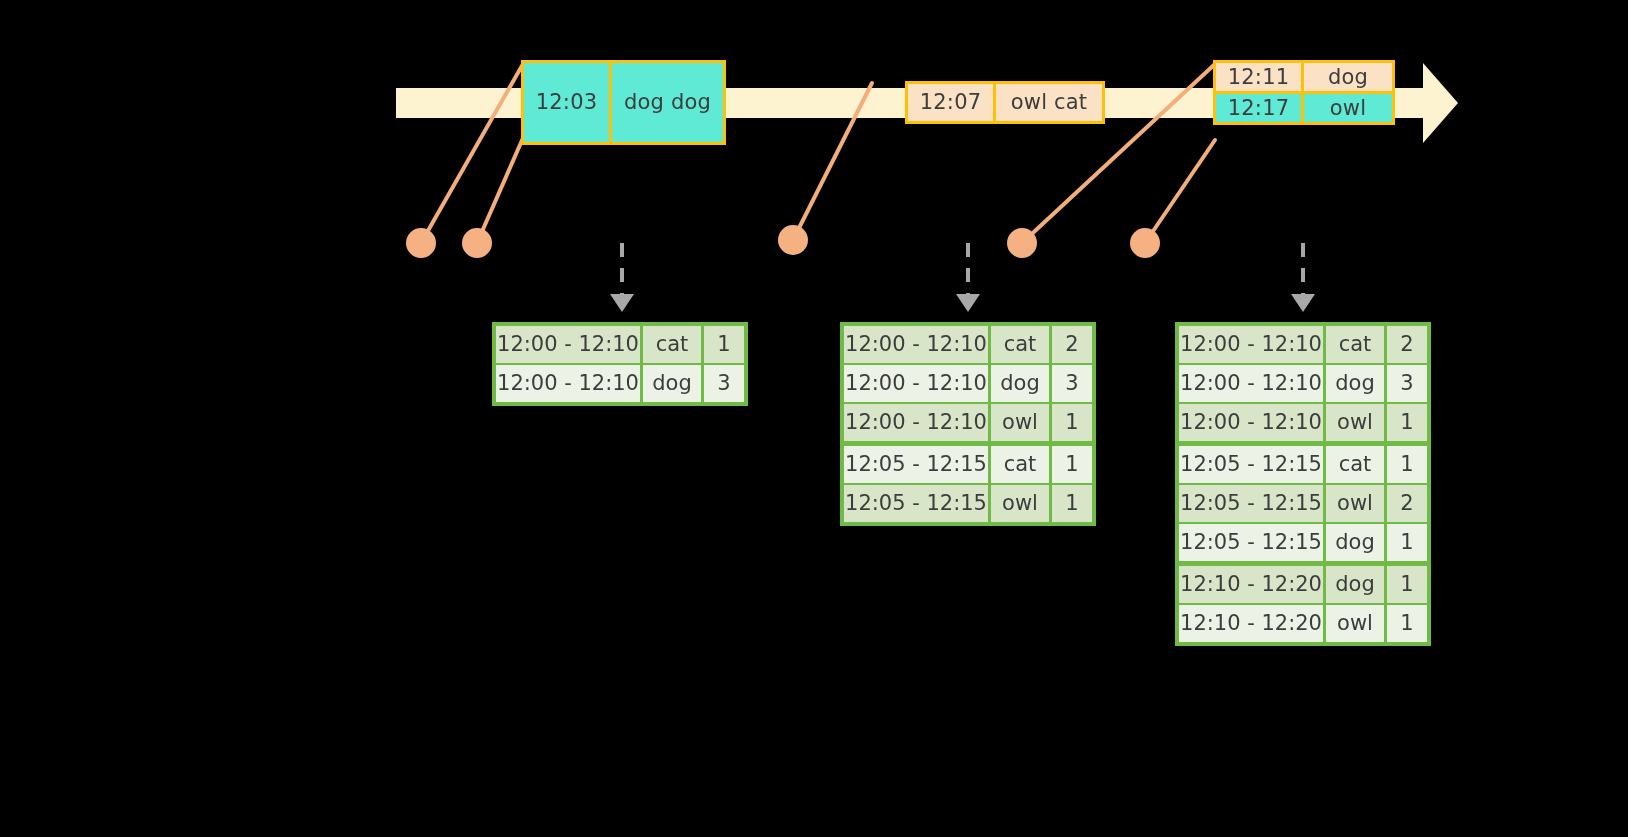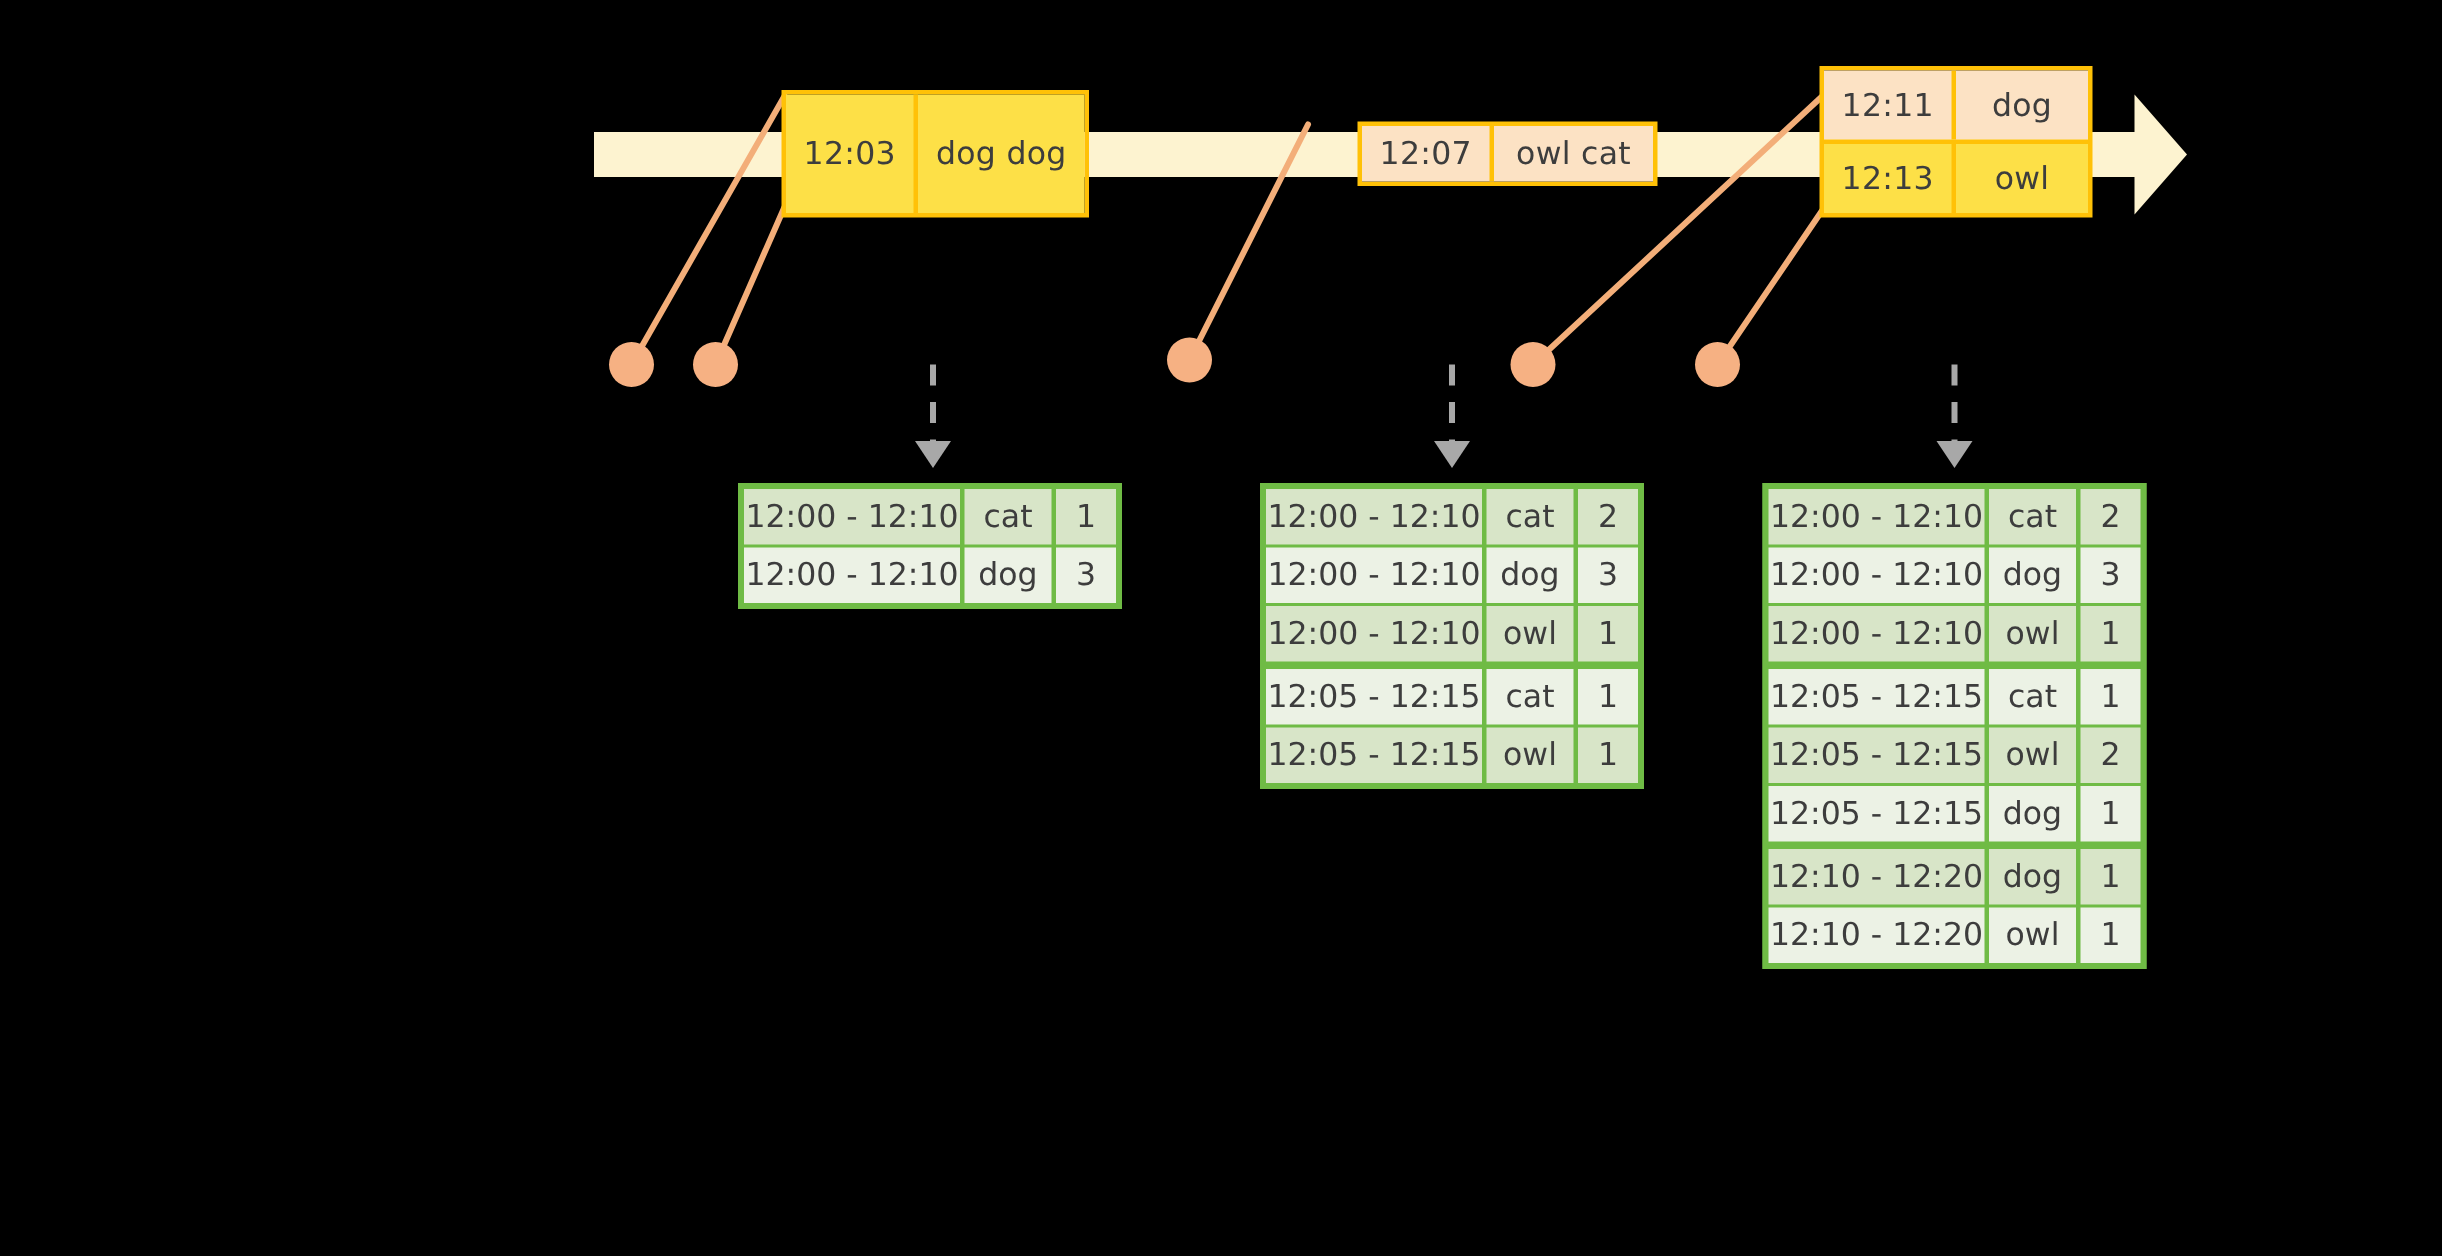--- a/index.html
+++ b/index.html
@@ -25,21 +25,21 @@
   .event-row + .event-row{border-top:3px solid #FFC107;}
   .ev-time,.ev-words{
     display:flex;align-items:center;justify-content:center;
     font-size:21px;line-height:1;letter-spacing:.2px;
     color:#3d3d3d;
     box-sizing:border-box;
   }
   .ev-time{width:88px;border-right:3px solid #FFC107;}
   .ev-words{flex:1 1 auto;}
   .shade-a .ev-time,.shade-a .ev-words{background:#FCE2C4;}
-  .shade-b .ev-time,.shade-b .ev-words{background:#fde047;text-align:center;}
+  .shade-b .ev-time,.shade-b .ev-words{background:#5eead4;text-align:center;}
 
   
   .res-table{
     position:absolute;
     border:4px solid #6FBB45;
     box-sizing:border-box;
     background:#6FBB45;
     display:flex;flex-direction:column;
     z-index:4;
   }
@@ -107,27 +107,27 @@
     </div>
   </div>
 
   <div class="event-box" style="left:869px;top:81px;width:200px;height:43px;margin-left:36px;">
     <div class="event-row shade-a">
       <div class="ev-time">12:07</div>
       <div class="ev-words">owl cat</div>
     </div>
   </div>
 
-  <div class="event-box" style="left:1213px;top:44px;width:182px;height:101px;">
+  <div class="event-box" style="left:1213px;top:60px;width:182px;height:65px;">
     <div class="event-row shade-a">
       <div class="ev-time">12:11</div>
       <div class="ev-words">dog</div>
     </div>
     <div class="event-row shade-b">
-      <div class="ev-time">12:13</div>
+      <div class="ev-time">12:17</div>
       <div class="ev-words">owl</div>
     </div>
   </div>
 
   <div class="res-table" id="res-0" style="left:492px;top:322px;">
       <div class="res-row shade-1">
         <div class="rc rc-window">12:00 - 12:10</div>
         <div class="rc rc-word">cat</div>
         <div class="rc rc-count">1</div>
       </div>

